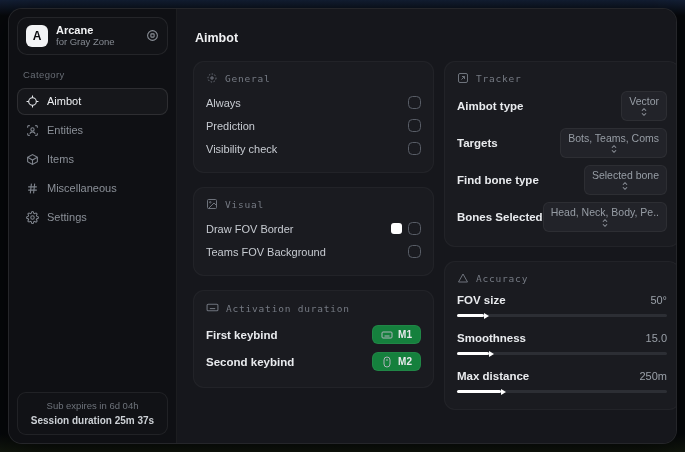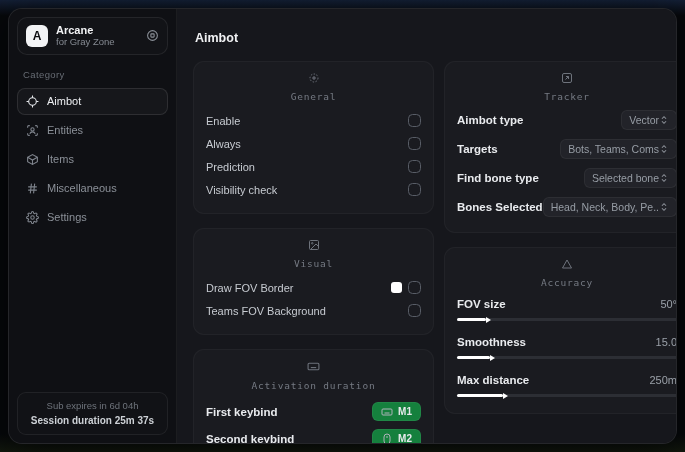--- a/index.html
+++ b/index.html
@@ -65,23 +65,23 @@
   .main { flex:1; background:#16171c; padding:14px 14px 0 16px; overflow:hidden; }
   .page-title { font-size:12.5px; font-weight:bold; color:#f0f1f3; margin:8px 0 16px 2px; }
   .columns { display:flex; gap:10px; align-items:flex-start; }
   .col-left { width:241px; flex:0 0 241px; display:flex; flex-direction:column; gap:14px; }
   .col-right { flex:1; display:flex; flex-direction:column; gap:14px; }
   .card {
     background:#1a1b20; border:1px solid rgba(255,255,255,.04);
     border-radius:11px; padding:10px 12px 12px 12px;
   }
   .card-head {
-    display:flex; align-items:center; gap:7px; margin-bottom:7px;
+    display:flex; align-items:flex-end; gap:7px; margin-bottom:7px;
     color:#757a83; font-family:"DejaVu Sans Mono", monospace;
-    font-size:9.5px; letter-spacing:.8px;flex-direction:column;
+    font-size:9.5px; letter-spacing:.8px;
   }
   .card-head .hicon { display:flex; color:#6e737c; }
   .opt-row { display:flex; justify-content:space-between; align-items:center; height:23px; }
   .opt-label { font-size:11px; color:#c7cbd1; }
   .opt-right { display:flex; align-items:center; gap:6px; }
   .checkbox {
     width:13px; height:13px; border:1.5px solid #585d66; border-radius:4.5px;
     cursor:pointer; flex:0 0 13px;
   }
   .swatch { width:11px; height:11px; border-radius:3px; cursor:pointer; }
@@ -90,21 +90,21 @@
     border:1px solid rgba(255,255,255,.05); border-radius:6px;
     padding:2.5px 8px; color:#e7e9ec; font-size:10px; font-weight:bold; cursor:pointer;
   }
   .keychip .kicon { display:flex; color:#aeb3ba; }
   .trk-row { display:flex; justify-content:space-between; align-items:center; margin:7px 0; min-height:22px; }
   .trk-label { font-size:11.5px; font-weight:bold; color:#e9ebee; white-space:nowrap; }
   .dropdown {
     display:flex; align-items:center; background:#222329;
     border:1px solid rgba(255,255,255,.05); border-radius:6px;
     padding:3px 7px; color:#979da5; font-size:10.5px; cursor:pointer;
-    max-width:150px; white-space:nowrap;
+    max-width:150px; white-space:nowrap;flex-direction:column;
   }
   .dropdown .dval { overflow:hidden; text-overflow:ellipsis; }
   .dropdown .dicon { display:flex; color:#8f949c; flex:0 0 auto; }
   .sl-group { margin-bottom:10px; }
   .sl-top { display:flex; justify-content:space-between; align-items:center; height:18px; }
   .sl-label { font-size:11.5px; font-weight:bold; color:#e9ebee; }
   .sl-value { font-size:11px; color:#9aa0a8; }
   .slider { padding:5px 0 2px 0; cursor:pointer; }
   .slider-track { position:relative; height:3px; border-radius:2px; background:#2c2e34; }
   .slider-fill { position:absolute; left:0; top:0; height:3px; border-radius:2px; background:#ffffff; }
@@ -216,24 +216,20 @@
             <span class="hicon">
               <svg width="12" height="12" viewBox="0 0 24 24" fill="none" stroke="currentColor" stroke-width="2" stroke-dasharray="3 3">
                   <circle cx="12" cy="12" r="8"></circle>
                   <line x1="12" y1="8" x2="12" y2="16" stroke-dasharray="0"></line>
                   <line x1="8" y1="12" x2="16" y2="12" stroke-dasharray="0"></line>
                 </svg>
             </span>
             <span>General</span>
           </div>
           <div class="opt-row">
-            <span class="opt-label">Enable</span>
-            <span class="checkbox"></span>
-          </div>
-          <div class="opt-row">
             <span class="opt-label">Always</span>
             <span class="checkbox"></span>
           </div>
           <div class="opt-row">
             <span class="opt-label">Prediction</span>
             <span class="checkbox"></span>
           </div>
           <div class="opt-row">
             <span class="opt-label">Visibility check</span>
             <span class="checkbox"></span>

